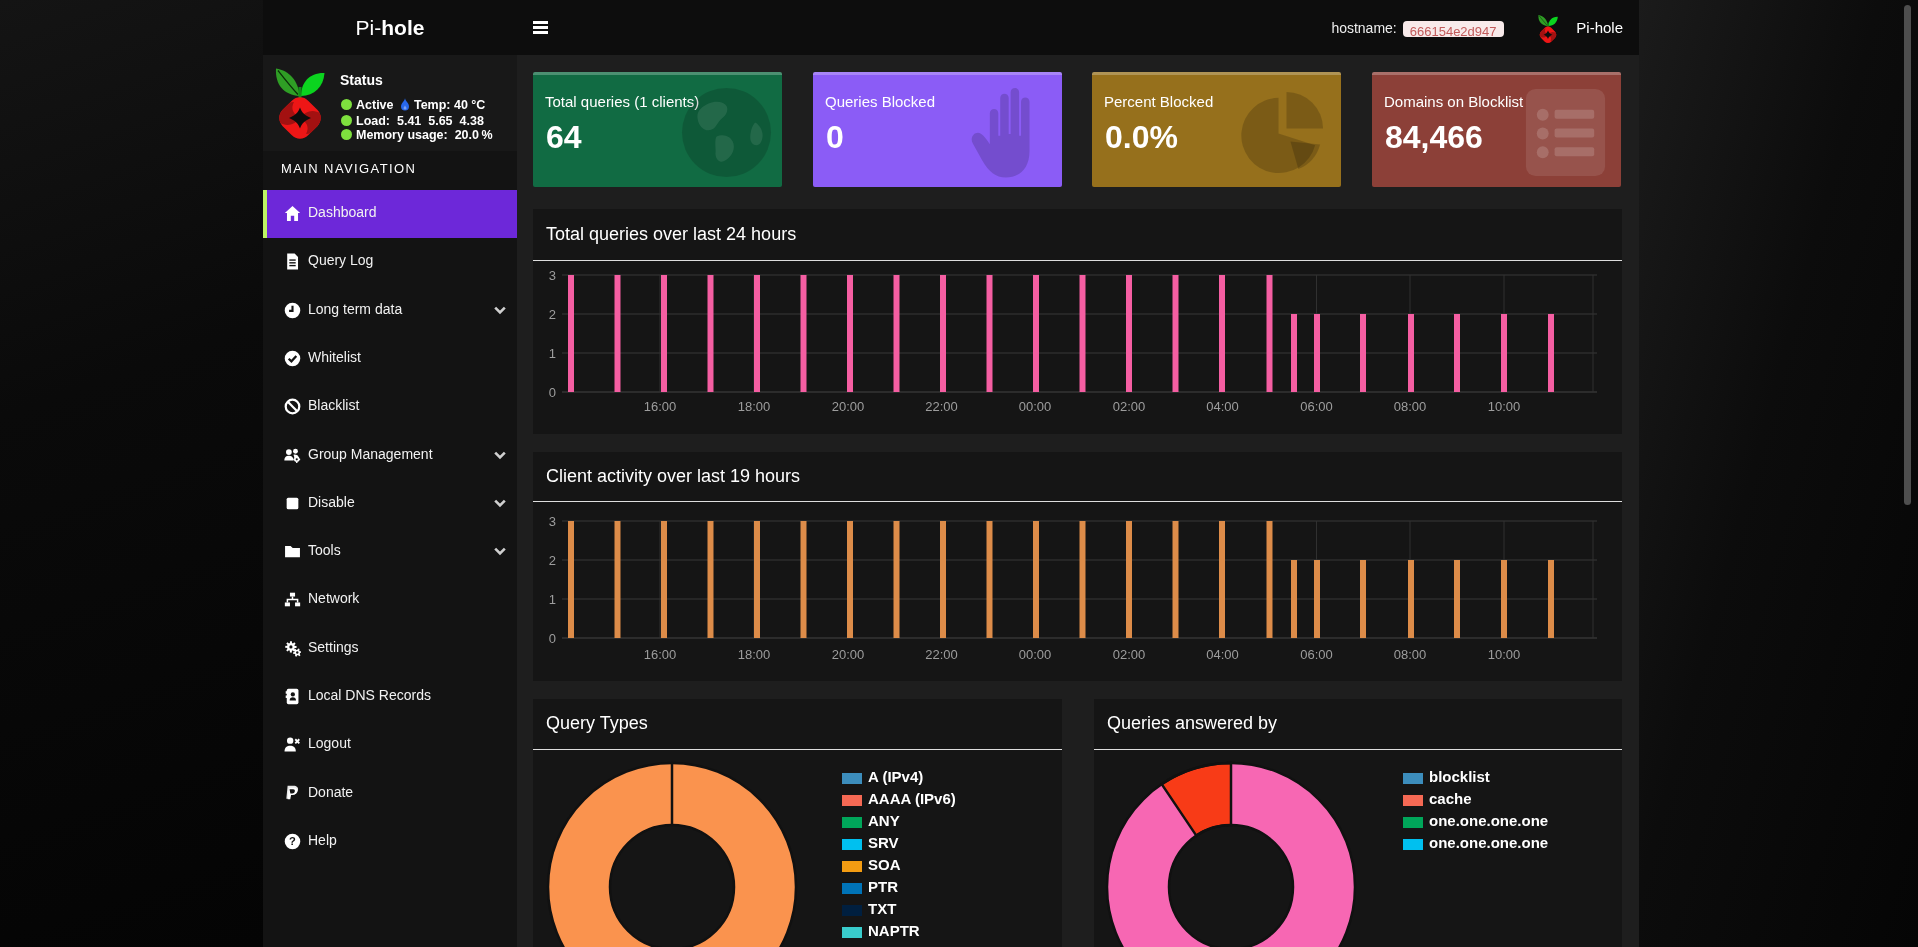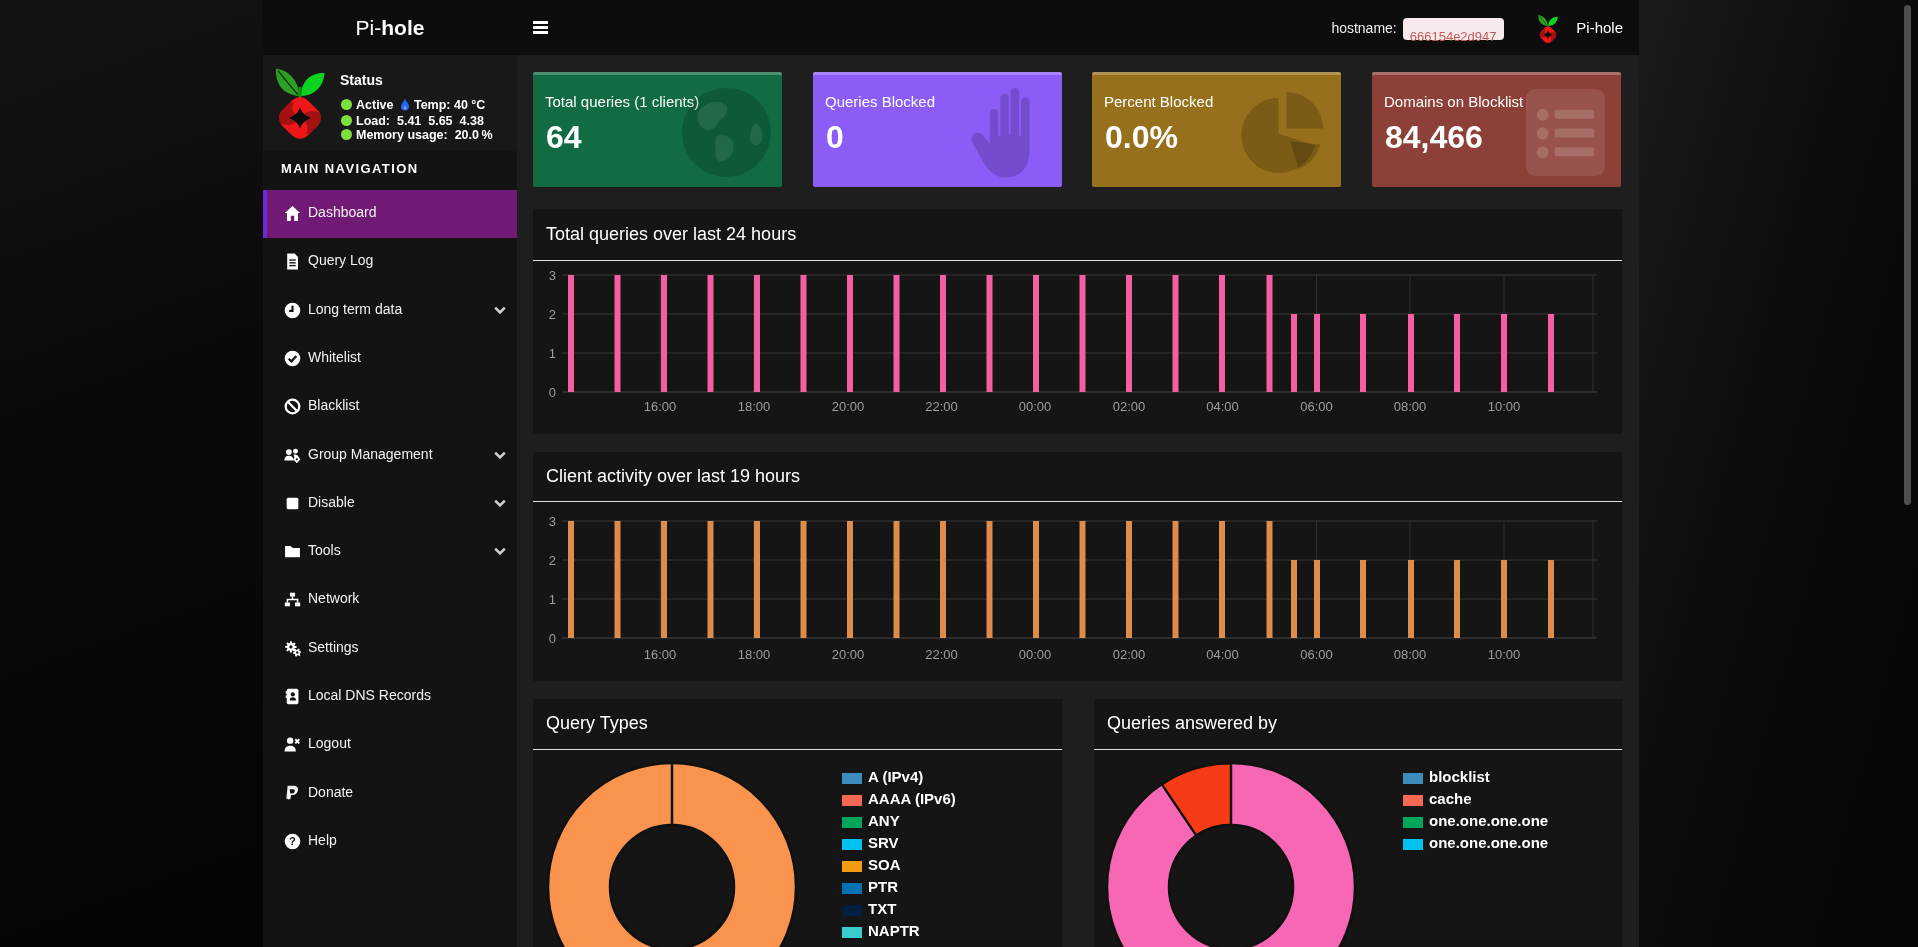--- a/index.html
+++ b/index.html
@@ -7,30 +7,30 @@
 #stage{position:relative;width:1918px;height:947px;background:#000}
 #bgL{left:0;top:0;width:263px;height:947px;background:linear-gradient(160deg,#141414 0%,#0a0a0a 40%,#040404 100%)}
 #bgR{left:1639px;top:0;width:279px;height:947px;background:linear-gradient(105deg,#1b1b1b 0%,#0c0c0c 45%,#050505 100%)}
 #mainsb{left:1904px;top:5px;width:7px;height:500px;background:#4e4e4e;border-radius:4px}
 #app{left:263px;top:0;width:1376px;height:947px;background:#1e1e1e}
 #navbar{left:0;top:0;width:1376px;height:55px;background:#0d0d0d}
 #brand{left:0;top:0;width:254px;height:55px;color:#fff;font-size:21px;text-align:center;line-height:55px}
 #brand b{font-weight:700}
 .hbar{position:absolute;left:270px;width:15px;height:3px;background:#fff}
 #nvright{right:16px;top:0;height:55px;line-height:55px;font-size:14px;color:#eee}
-#hostbadge{display:inline-block;background:#f8eaea;color:#c25b5b;border-radius:4px;padding:8px 7px;height:22px;line-height:22px;font-size:13px;vertical-align:middle;margin-left:6px}
+#hostbadge{display:inline-block;background:#f8eaea;color:#c25b5b;border-radius:4px;padding:0 7px;height:16px;line-height:22px;font-size:13px;vertical-align:middle;margin-left:6px}
 #sidebar{left:0;top:55px;width:254px;height:892px;background:#131313}
 #statusbox{left:0;top:0;width:254px;height:96px;background:#181818}
 .stt{font-size:12.5px;font-weight:700;color:#fff;white-space:nowrap}
 .dot{position:absolute;width:11px;height:11px;border-radius:50%;background:#7ee03e}
-#mainnav{left:18px;top:106px;font-size:13px;font-weight:700;color:#fff;letter-spacing:1.4px}
+#mainnav{left:18px;top:106px;font-size:13px;font-weight:400;color:#fff;letter-spacing:1.4px}
 .mi{position:absolute;left:0;width:254px;height:48px;color:#f2f2f2;font-size:14px}
 .mi .txt{position:absolute;left:45px;top:14px;white-space:nowrap}
 .mi .ico{position:absolute;left:21px;top:15px;width:17px;height:17px}
-.mi.active{background:#701a75;border-left:4px solid #6d28d9}
+.mi.active{background:#6d28d9;border-left:4px solid #bef264}
 .mi.active .txt{left:41px}
 .mi.active .ico{left:17px}
 .chev{position:absolute;right:10px;top:16px;width:14px;height:14px}
 #content{left:254px;top:55px;width:1122px;height:892px;background:#1e1e1e}
 .card{position:absolute;height:115px;border-radius:2px;border-top:3px solid rgba(255,255,255,.25)}
 .card .t{position:absolute;left:12px;top:18px;font-size:15px;color:#fff}
 .card .n{position:absolute;left:13px;top:44px;font-size:32px;font-weight:700;color:#fff}
 .panel{position:absolute;background:#151515}
 .phead{position:absolute;left:0;top:0;width:100%;height:52px;border-bottom:1px solid #dedede}
 .phead .pt{position:absolute;left:13px;top:15px;font-size:18px;color:#fff}

